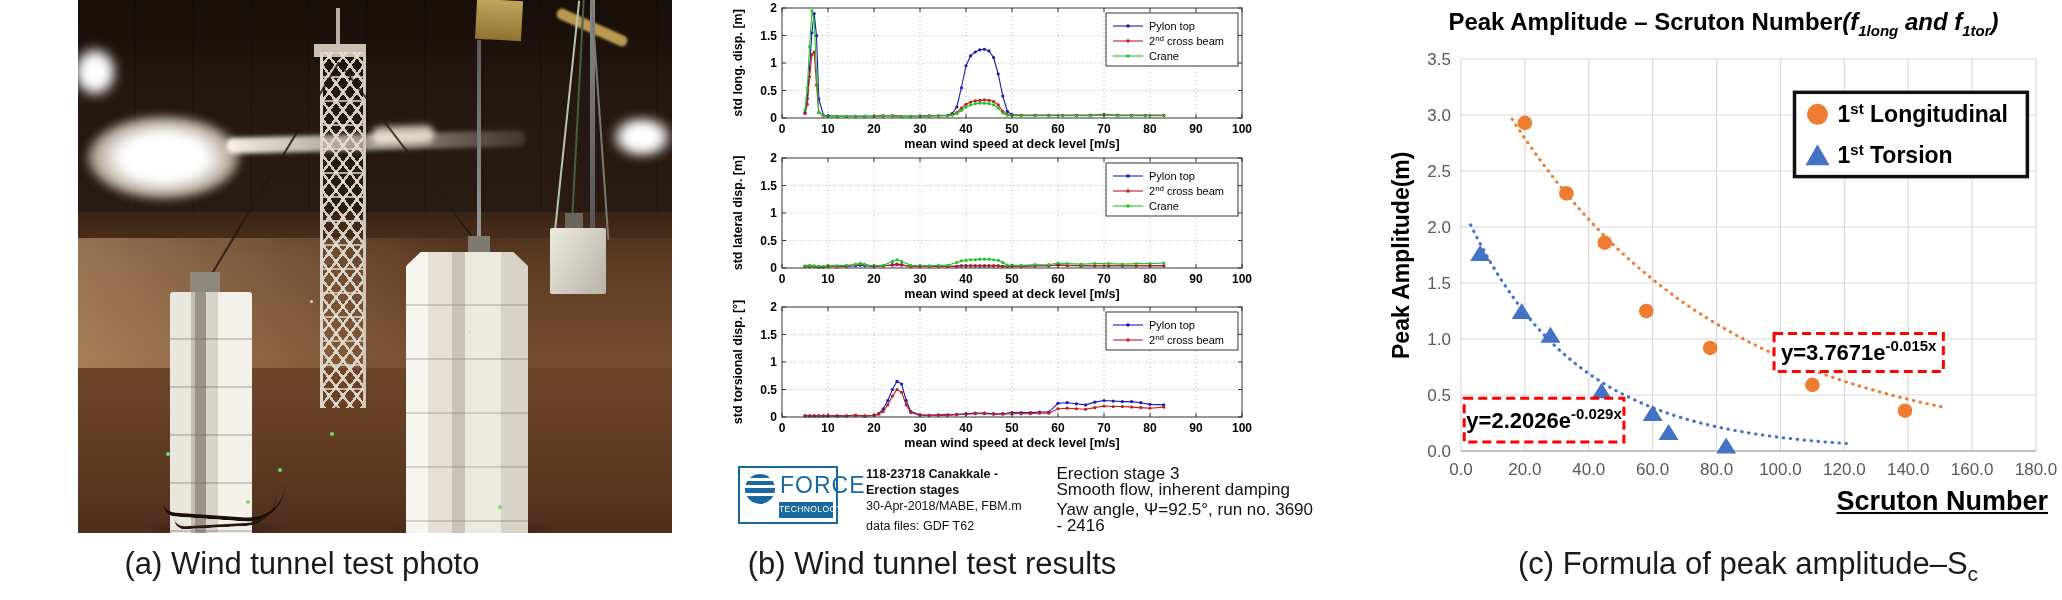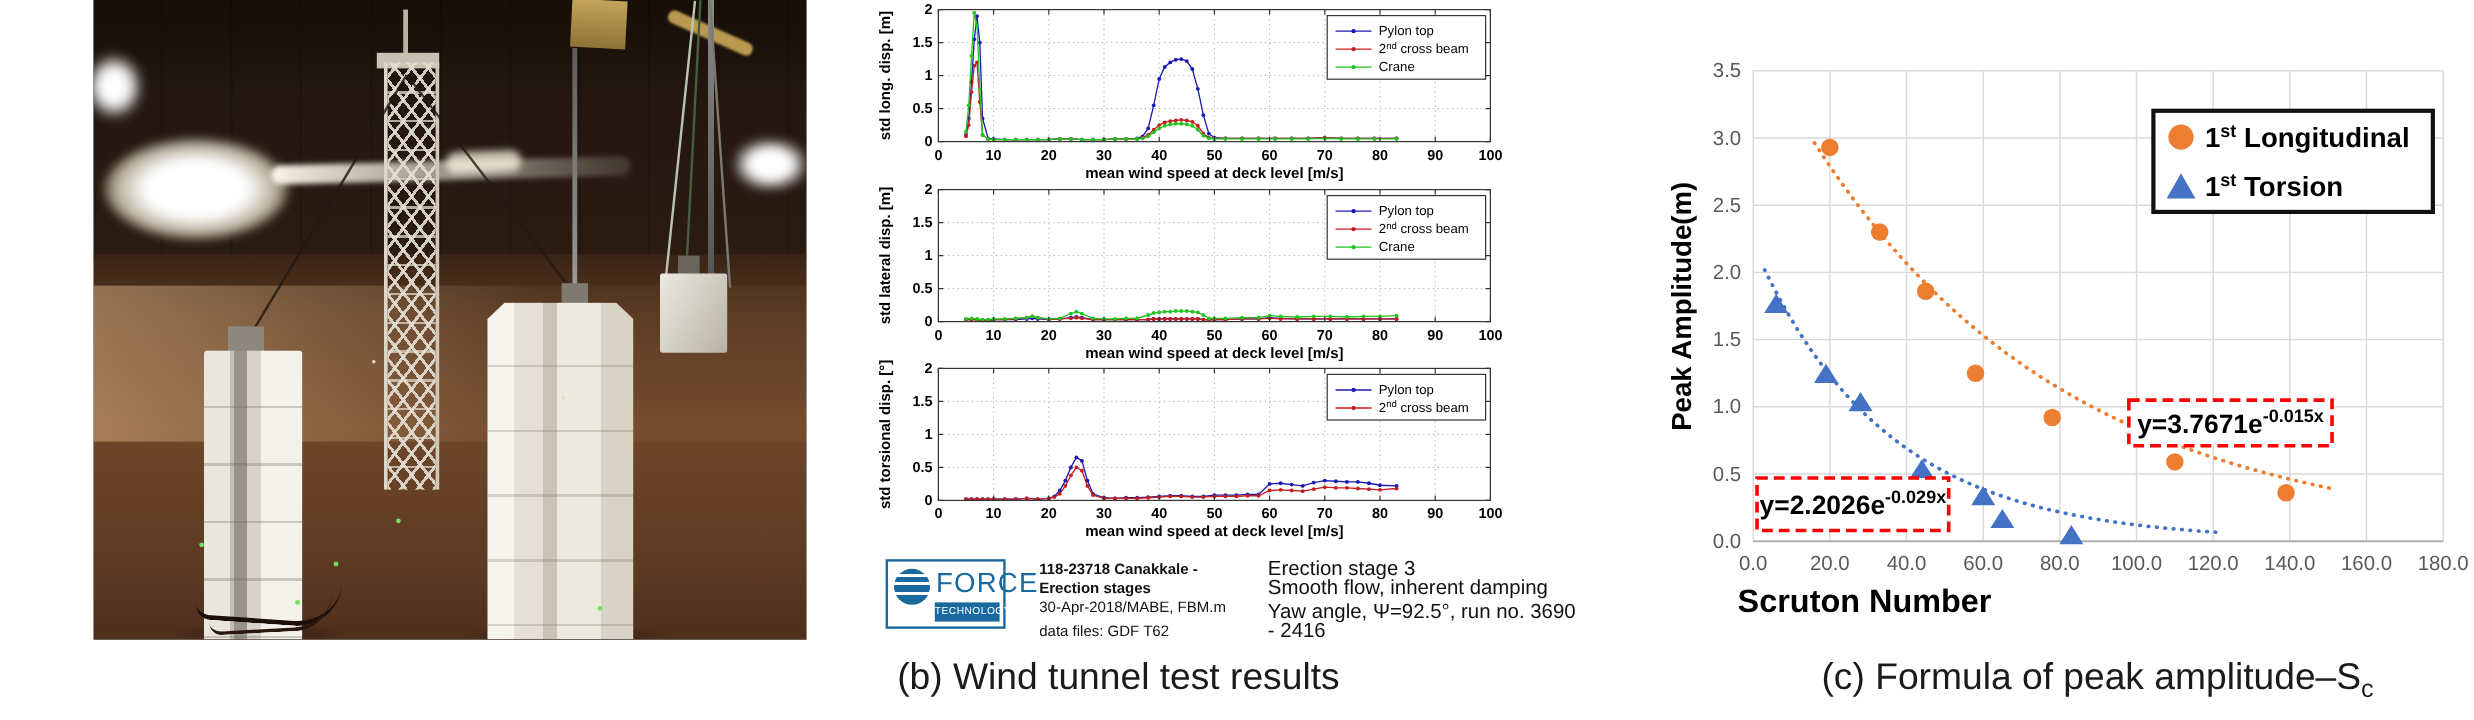--- a/index.html
+++ b/index.html
@@ -79,21 +79,21 @@
   .fcol2 .b3{margin-top:4px;}
 
   
   .panelC{position:absolute;left:1352px;top:0;width:710px;height:540px;}
   .c-title{position:absolute;left:33px;top:8px;width:677px;text-align:center;font-size:24px;font-weight:bold;color:#000;white-space:nowrap;}
   .c-title .it{font-style:italic;}
   .c-title sub{font-size:15px;}
   #chart-c{position:absolute;left:33px;top:50px;}
   .c-ylabel{position:absolute;left:36px;top:110px;height:290px;writing-mode:vertical-rl;transform:rotate(180deg);
     font-size:23px;font-weight:bold;color:#000;text-align:center;}
-  .c-xlabel{position:absolute;left:96px;top:486px;width:600px;text-align:left;font-size:27px;font-weight:bold;color:#000;}
+  .c-xlabel{position:absolute;left:96px;top:486px;width:600px;text-align:right;font-size:27px;font-weight:bold;color:#000;text-decoration:underline;}
 
   
   .cap{position:absolute;top:546px;font-size:31px;color:#1b1b1b;text-align:center;white-space:nowrap;}
   .capA{left:72px;width:460px;}
   .capB{left:692px;width:480px;}
   .capC{left:1468px;width:560px;}
   .cap sub{font-size:21px;}
 
   
   svg text{font-family:"Liberation Sans",sans-serif;}
@@ -768,20 +768,23 @@
       </div>
       <div class="fcol2">
         <div class="b1">Erection stage 3</div>
         <div class="b2">Smooth flow, inherent damping</div>
         <div class="b3">Yaw angle, Ψ=92.5°, run no. 3690 - 2416</div>
       </div>
     </div>
   </div>
 
   <div class="panelC">
+    <div class="c-title">
+      <span>Peak Amplitude – Scruton Number</span><span class="it"><span>(f</span><sub>1long</sub><span> and f</span><sub>1tor</sub><span>)</span></span>
+    </div>
     <div class="c-ylabel">Peak Amplitude(m)</div>
     <svg id="chart-c" width="677" height="445">
         <line x1="76" y1="9" x2="76" y2="401" stroke="#d9d9d9" stroke-width="1.2"></line>
         <line x1="139.88888888888889" y1="9" x2="139.88888888888889" y2="401" stroke="#d9d9d9" stroke-width="1.2"></line>
         <line x1="203.77777777777777" y1="9" x2="203.77777777777777" y2="401" stroke="#d9d9d9" stroke-width="1.2"></line>
         <line x1="267.66666666666663" y1="9" x2="267.66666666666663" y2="401" stroke="#d9d9d9" stroke-width="1.2"></line>
         <line x1="331.55555555555554" y1="9" x2="331.55555555555554" y2="401" stroke="#d9d9d9" stroke-width="1.2"></line>
         <line x1="395.44444444444446" y1="9" x2="395.44444444444446" y2="401" stroke="#d9d9d9" stroke-width="1.2"></line>
         <line x1="459.3333333333333" y1="9" x2="459.3333333333333" y2="401" stroke="#d9d9d9" stroke-width="1.2"></line>
         <line x1="523.2222222222222" y1="9" x2="523.2222222222222" y2="401" stroke="#d9d9d9" stroke-width="1.2"></line>
@@ -836,16 +839,17 @@
         <polygon points="432.5,94.32 420.5,115.32 444.5,115.32" fill="#4472C4"></polygon>
         <text x="452.5" y="113.32" class="cleg"><tspan>1</tspan><tspan dy="-8" font-size="15">st</tspan><tspan dy="8"> Torsion</tspan></text>
         <rect x="389.05555555555554" y="283.40000000000003" width="169.30555555555554" height="38.079999999999984" fill="#fff" stroke="#ff0000" stroke-width="3" stroke-dasharray="9 5"></rect>
         <text x="473.7083333333333" y="310.44000000000005" text-anchor="middle" class="cformula"><tspan>y=3.7671e</tspan><tspan dy="-9" font-size="15">-0.015x</tspan></text>
         <rect x="79.19444444444444" y="348.36" width="159.72222222222223" height="43.67999999999995" fill="#fff" stroke="#ff0000" stroke-width="3" stroke-dasharray="9 5"></rect>
         <text x="159.05555555555554" y="378.2" text-anchor="middle" class="cformula"><tspan>y=2.2026e</tspan><tspan dy="-9" font-size="15">-0.029x</tspan></text>
       </svg>
     <div class="c-xlabel">Scruton Number</div>
   </div>
 
+  <div class="cap capA">(a) Wind tunnel test photo</div>
   <div class="cap capB">(b) Wind tunnel test results</div>
   <div class="cap capC"><span>(c) Formula of peak amplitude–S</span><sub>c</sub></div>
 
 </div>
 
 </body></html>

